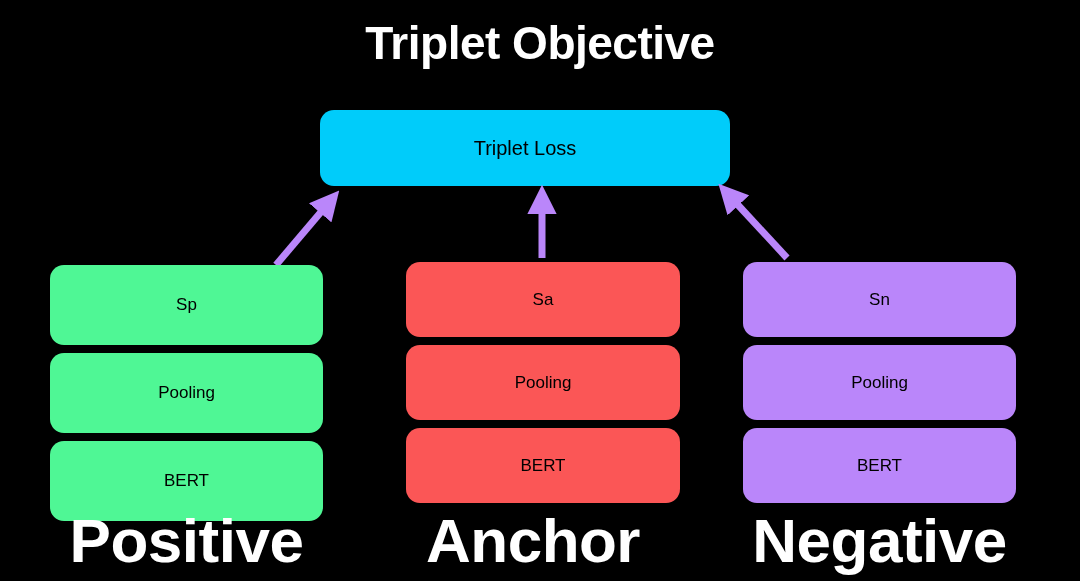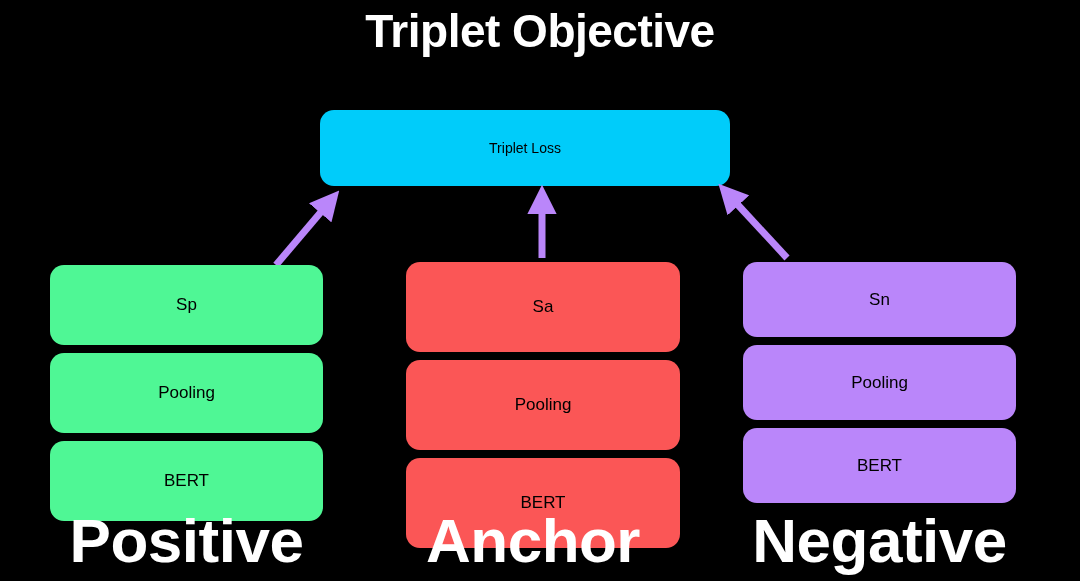--- a/index.html
+++ b/index.html
@@ -15,62 +15,62 @@
   }
   #stage {
     position: relative;
     width: 1080px;
     height: 581px;
     background: #000000;
   }
   .title {
     position: absolute;
     left: 0;
-    top: 4px;
+    top: 16px;
     width: 1080px;
     text-align: center;
     color: #ffffff;
     font-size: 46px;
     font-weight: bold;
     letter-spacing: -0.5px;
     font-family: "Liberation Sans", sans-serif;
   }
   .loss-box {
     position: absolute;
     left: 320px;
     top: 110px;
     width: 410px;
     height: 76px;
     background: #00ccfa;
     border-radius: 14px;
     display: flex;
     align-items: center;
     justify-content: center;
     color: #000000;
-    font-size: 14px;
+    font-size: 20px;
     font-weight: normal;
   }
   .column {
     position: absolute;
   }
   .node {
     border-radius: 14px;
     display: flex;
     align-items: center;
     justify-content: center;
     color: #000000;
     font-size: 17px;
     box-sizing: border-box;
   }
   .col-positive { left: 50px; top: 265px; width: 273px; }
   .col-anchor   { left: 406px; top: 262px; width: 274px; }
   .col-negative { left: 743px; top: 262px; width: 273px; }
 
   .col-positive .node { background: #4ff795; height: 80px; margin-bottom: 8px; }
-  .col-anchor   .node { background: #fb5656; height: 90px; margin-bottom: 8px; }
+  .col-anchor   .node { background: #fb5656; height: 75px; margin-bottom: 8px; }
   .col-negative .node { background: #ba86fa; height: 75px; margin-bottom: 8px; }
   .node:last-child { margin-bottom: 0; }
 
   .caption {
     position: absolute;
     top: 505px;
     color: #ffffff;
     font-size: 62px;
     font-weight: bold;
     text-align: center;

